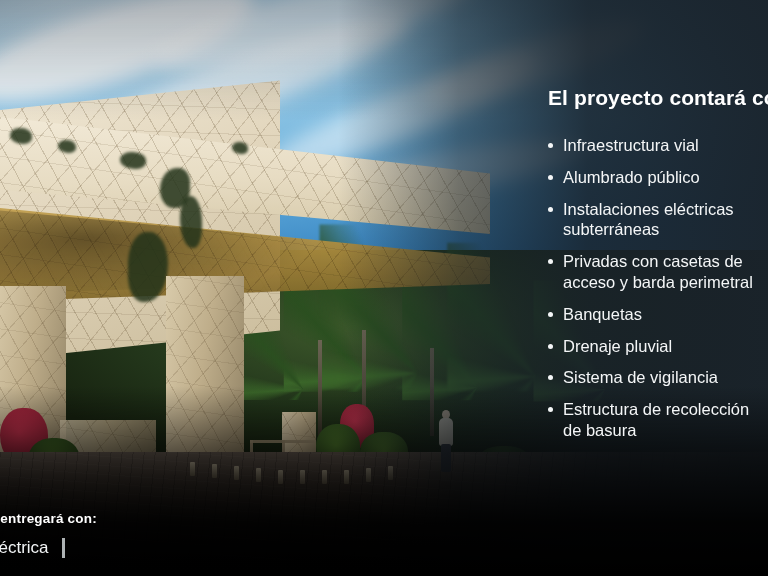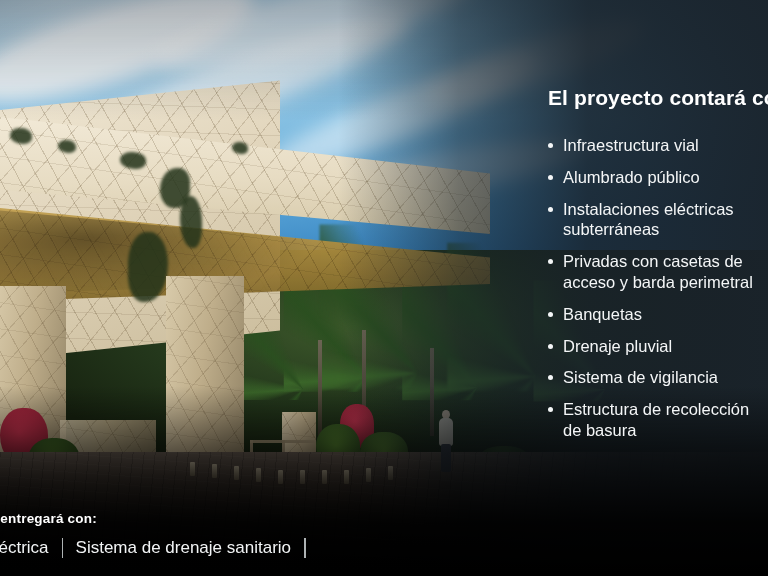--- a/index.html
+++ b/index.html
@@ -289,19 +289,18 @@
         <li>Estructura de recolección
 de basura</li>
       </ul>
   </div>
 
   <div class="footer">
     <div class="footer-title">El terreno se entregará con:</div>
     <div class="footer-items">
         <span class="fi">Energía eléctrica</span>
         <span class="sep"></span>
-        <span class="fi">Sistema de drenaje sanitario</span>
         <span class="sep"></span>
         <span class="sep"></span>
       </div>
   </div>
 
 </div>
 
 </body></html>

